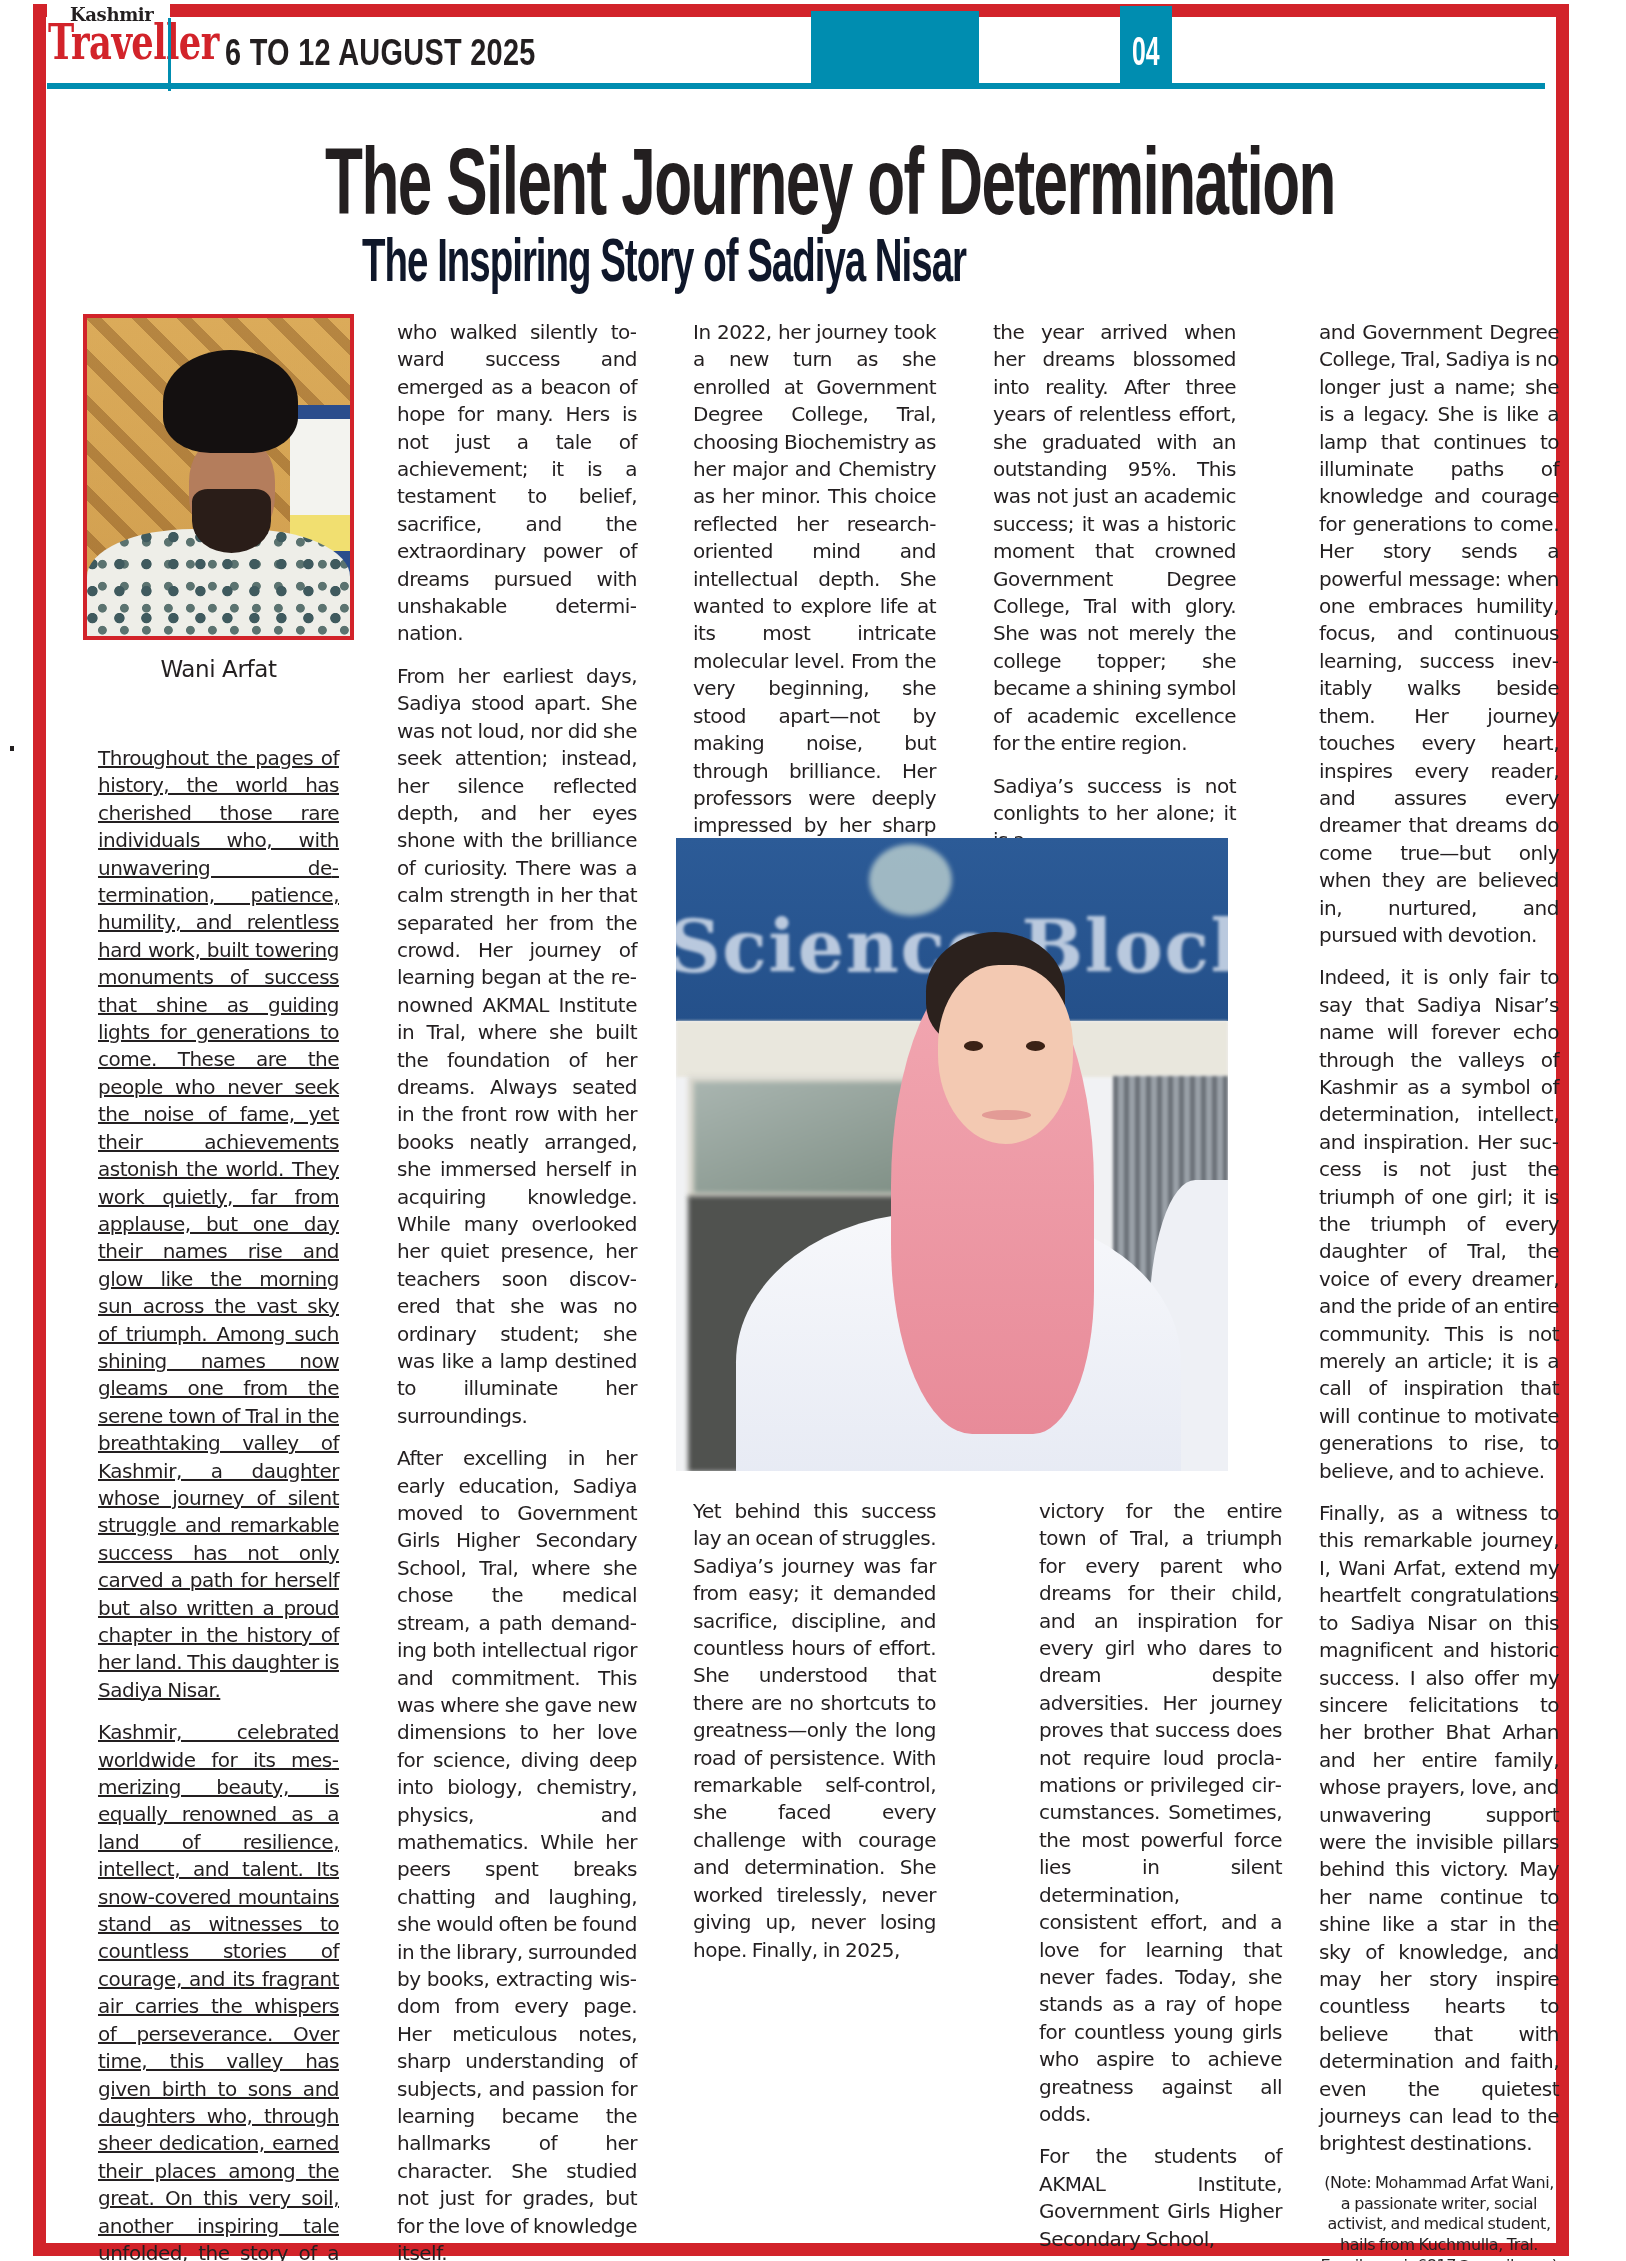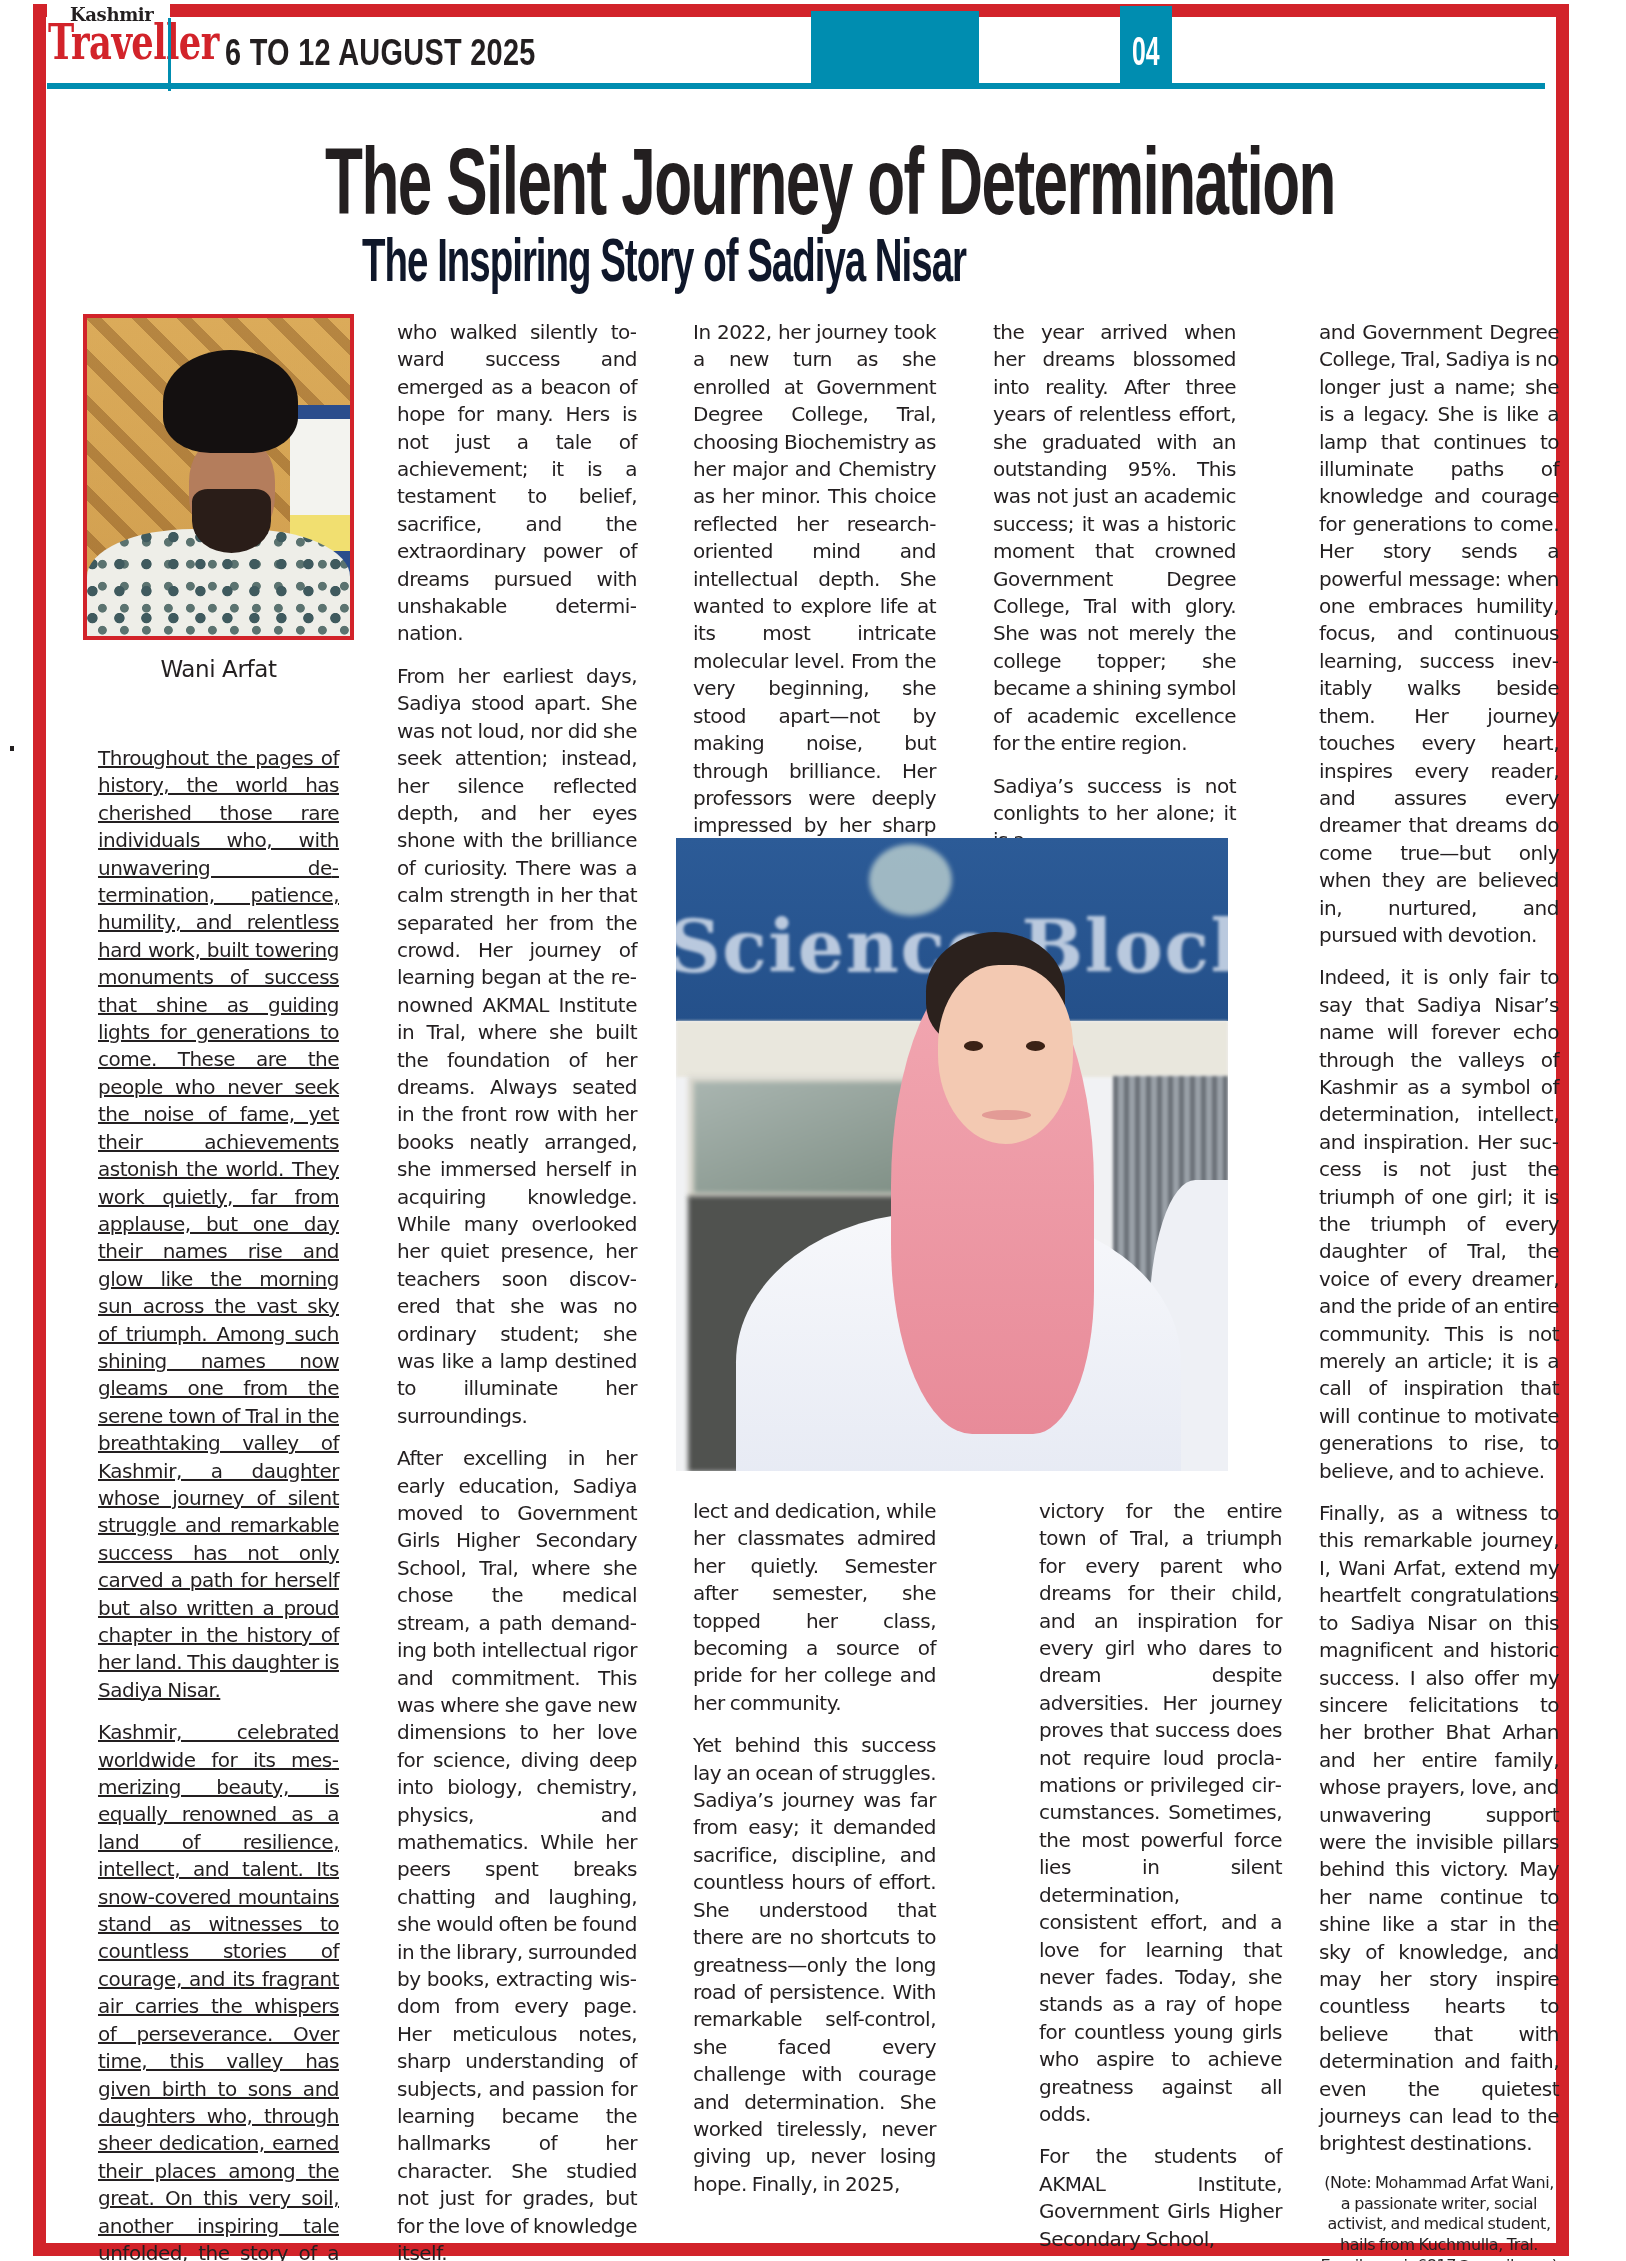--- a/index.html
+++ b/index.html
@@ -128,21 +128,20 @@
   <div class="fp-coat"></div>
   <div class="fp-scarf"></div>
   <div class="fp-hair"></div>
   <div class="fp-face"></div>
   <div class="fp-eye" style="left:288px;top:203px"></div>
   <div class="fp-eye" style="left:350px;top:203px"></div>
   <div class="fp-lip"></div>
 </div>
 
 <div class="col col3b">
-  <p>lect and dedication, while her classmates admired her quietly. Semester after semester, she topped her class, becoming a source of pride for her college and her community.</p>
   <p>Yet behind this success lay an ocean of struggles. Sadiya’s journey was far from easy; it demanded sacrifice, discipline, and countless hours of effort. She understood that there are no shortcuts to great­ness—only the long road of persistence. With re­markable self-control, she faced every challenge with courage and determina­tion. She worked tirelessly, never giving up, never los­ing hope. Finally, in 2025,</p>
 </div>
 
 <div class="col col4b">
   <p>victory for the entire town of Tral, a triumph for every parent who dreams for their child, and an inspi­ration for every girl who dares to dream despite adversities. Her journey proves that success does not require loud procla­mations or privileged cir­cumstances. Sometimes, the most powerful force lies in silent determination, consistent effort, and a love for learning that never fades. Today, she stands as a ray of hope for countless young girls who aspire to achieve greatness against all odds.</p>
   <p>For the students of AKMAL Institute, Government Girls Higher Secondary School,</p>
 </div>
 
 <div class="col col5">
   <p>and Government Degree College, Tral, Sadiya is no longer just a name; she is a legacy. She is like a lamp that continues to illumi­nate paths of knowledge and courage for genera­tions to come. Her story sends a powerful message: when one embraces hu­mility, focus, and continu­ous learning, success inev­itably walks beside them. Her journey touches every heart, inspires every reader, and assures every dream­er that dreams do come true—but only when they are believed in, nurtured, and pursued with devo­tion.</p>

